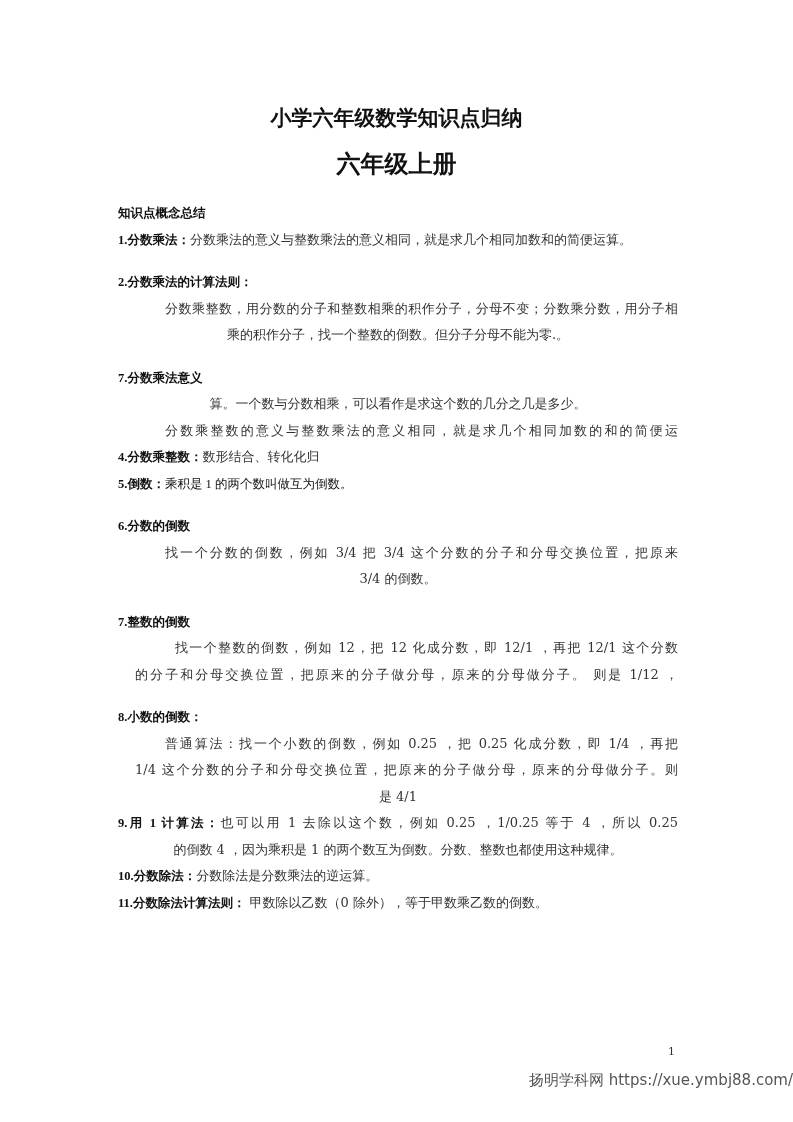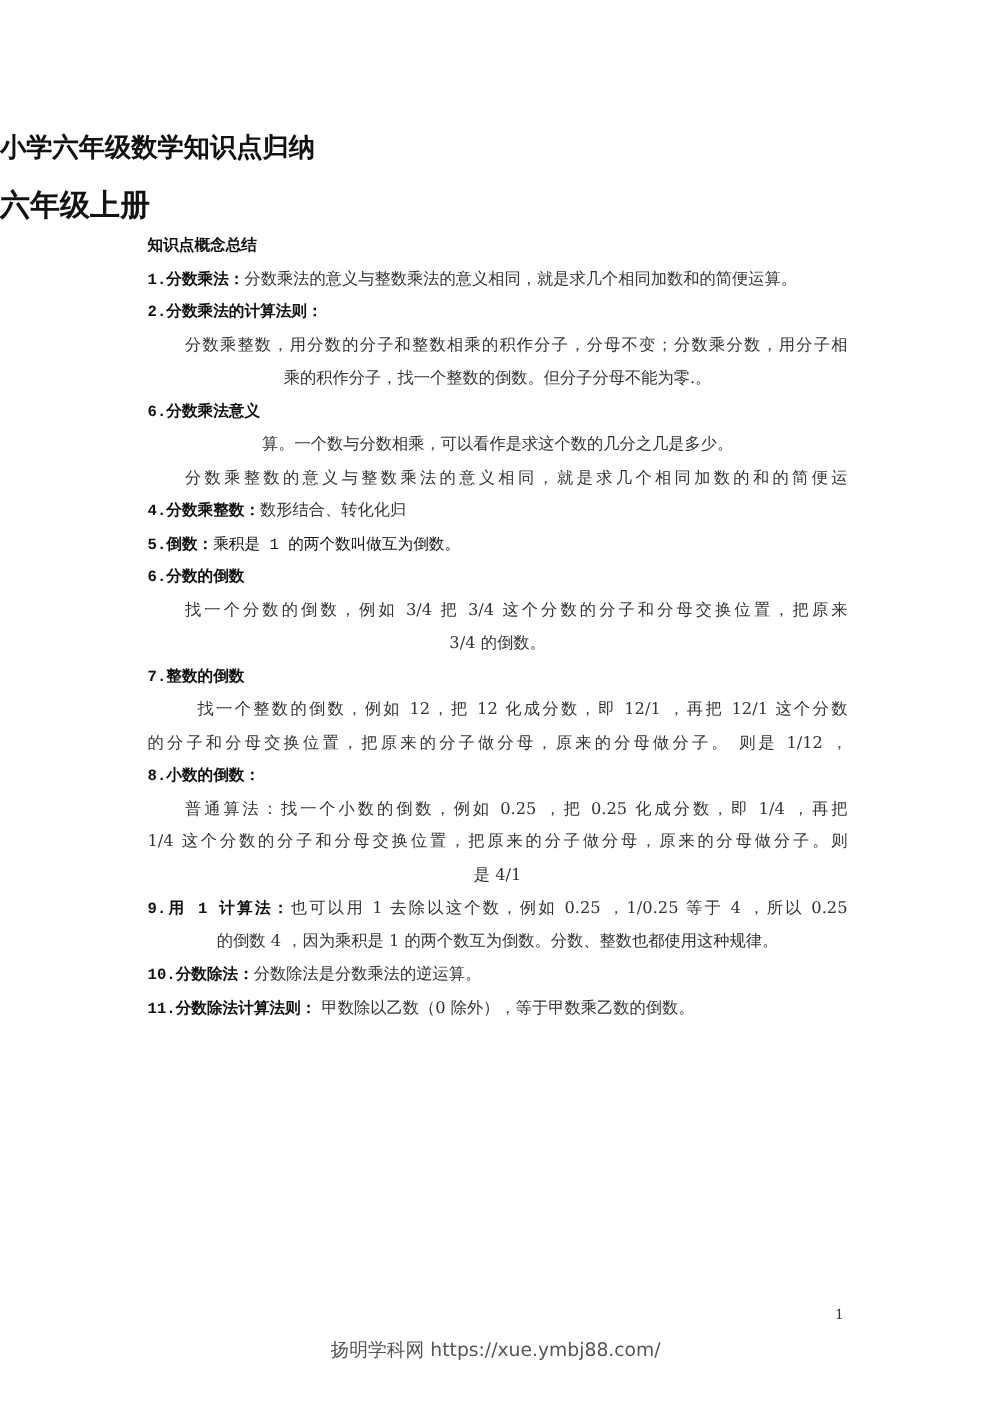--- a/index.html
+++ b/index.html
@@ -1,51 +1,51 @@
 <!DOCTYPE html>
 <html><head>
 <meta charset="utf-8">
 <style>
   html, body { margin: 0; padding: 0; background: #ffffff; }
   body { width: 793px; height: 1122px; position: relative; overflow: hidden;
          font-family: "DejaVu Serif", "Liberation Serif", serif; color: #222; }
   .page { position: absolute; left: 0; top: 0; width: 793px; height: 1122px; }
-  .title { position: absolute; left: 0; width: 793px; text-align: left;
+  .title { position: absolute; left: 0; width: 793px; text-align: center;
            font-family: "DejaVu Sans", "Liberation Sans", sans-serif; font-weight: bold; color: #111; }
   .t1 { top: 104px; font-size: 21px; }
   .t2 { top: 148px; font-size: 24px; }
   .content { position: absolute; left: 118px; top: 184px; width: 560px; font-size: 13px; }
   .line { height: 26.5px; line-height: 26.5px; white-space: nowrap; }
-  .head { font-family: Liberation Mono, monospace; font-weight: bold; font-size: 12.5px; color: #111; }
+  .head { font-family: Liberation Serif, serif; font-weight: bold; font-size: 12.5px; color: #111; margin-top: 16px; }
   .body-text { font-size: 13px; color: #333; text-align: center; }
   .indent { padding-left: 30px; }
-  .just { text-align: justify; text-align-last: justify; }
+  .just { text-align: justify; text-align-last: justify; margin-left: 17px; }
   .pagenum { position: absolute; left: 668px; top: 1045px; font-size: 11px; color: #333; }
-  .footer { position: absolute; left: 0; width: 793px; top: 1071px; text-align: center;
+  .footer { position: absolute; left: 0; width: 793px; top: 1071px; text-align: right;
             font-family: "DejaVu Sans", "Liberation Sans", sans-serif; font-size: 15px; color: #555; }
 </style>
 </head>
 <body>
 
 <div class="page">
   <div class="title t1">小学六年级数学知识点归纳</div>
   <div class="title t2">六年级上册</div>
 
   <div class="content">
     <div class="line head">知识点概念总结</div>
 
     <div class="line">
       <span class="head">1.分数乘法：</span><span class="body-text">分数乘法的意义与整数乘法的意义相同，就是求几个相同加数和的简便运算。</span>
     </div>
 
     <div class="line head">2.分数乘法的计算法则：</div>
     <div class="line body-text indent just">分数乘整数，用分数的分子和整数相乘的积作分子，分母不变；分数乘分数，用分子相</div>
     <div class="line body-text">乘的积作分子，找一个整数的倒数。但分子分母不能为零.。</div>
 
-    <div class="line head">6.分数乘法意义</div>
+    <div class="line head">7.分数乘法意义</div>
     <div class="line body-text">算。一个数与分数相乘，可以看作是求这个数的几分之几是多少。</div>
     <div class="line body-text indent just">分数乘整数的意义与整数乘法的意义相同，就是求几个相同加数的和的简便运</div>
 
     <div class="line">
       <span class="head">4.分数乘整数：</span><span class="body-text">数形结合、转化化归</span>
     </div>
 
     <div class="line">
       <span class="head">5.倒数：</span><span class="head" style="font-weight:normal">乘积是 1 的两个数叫做互为倒数。</span>
     </div>

